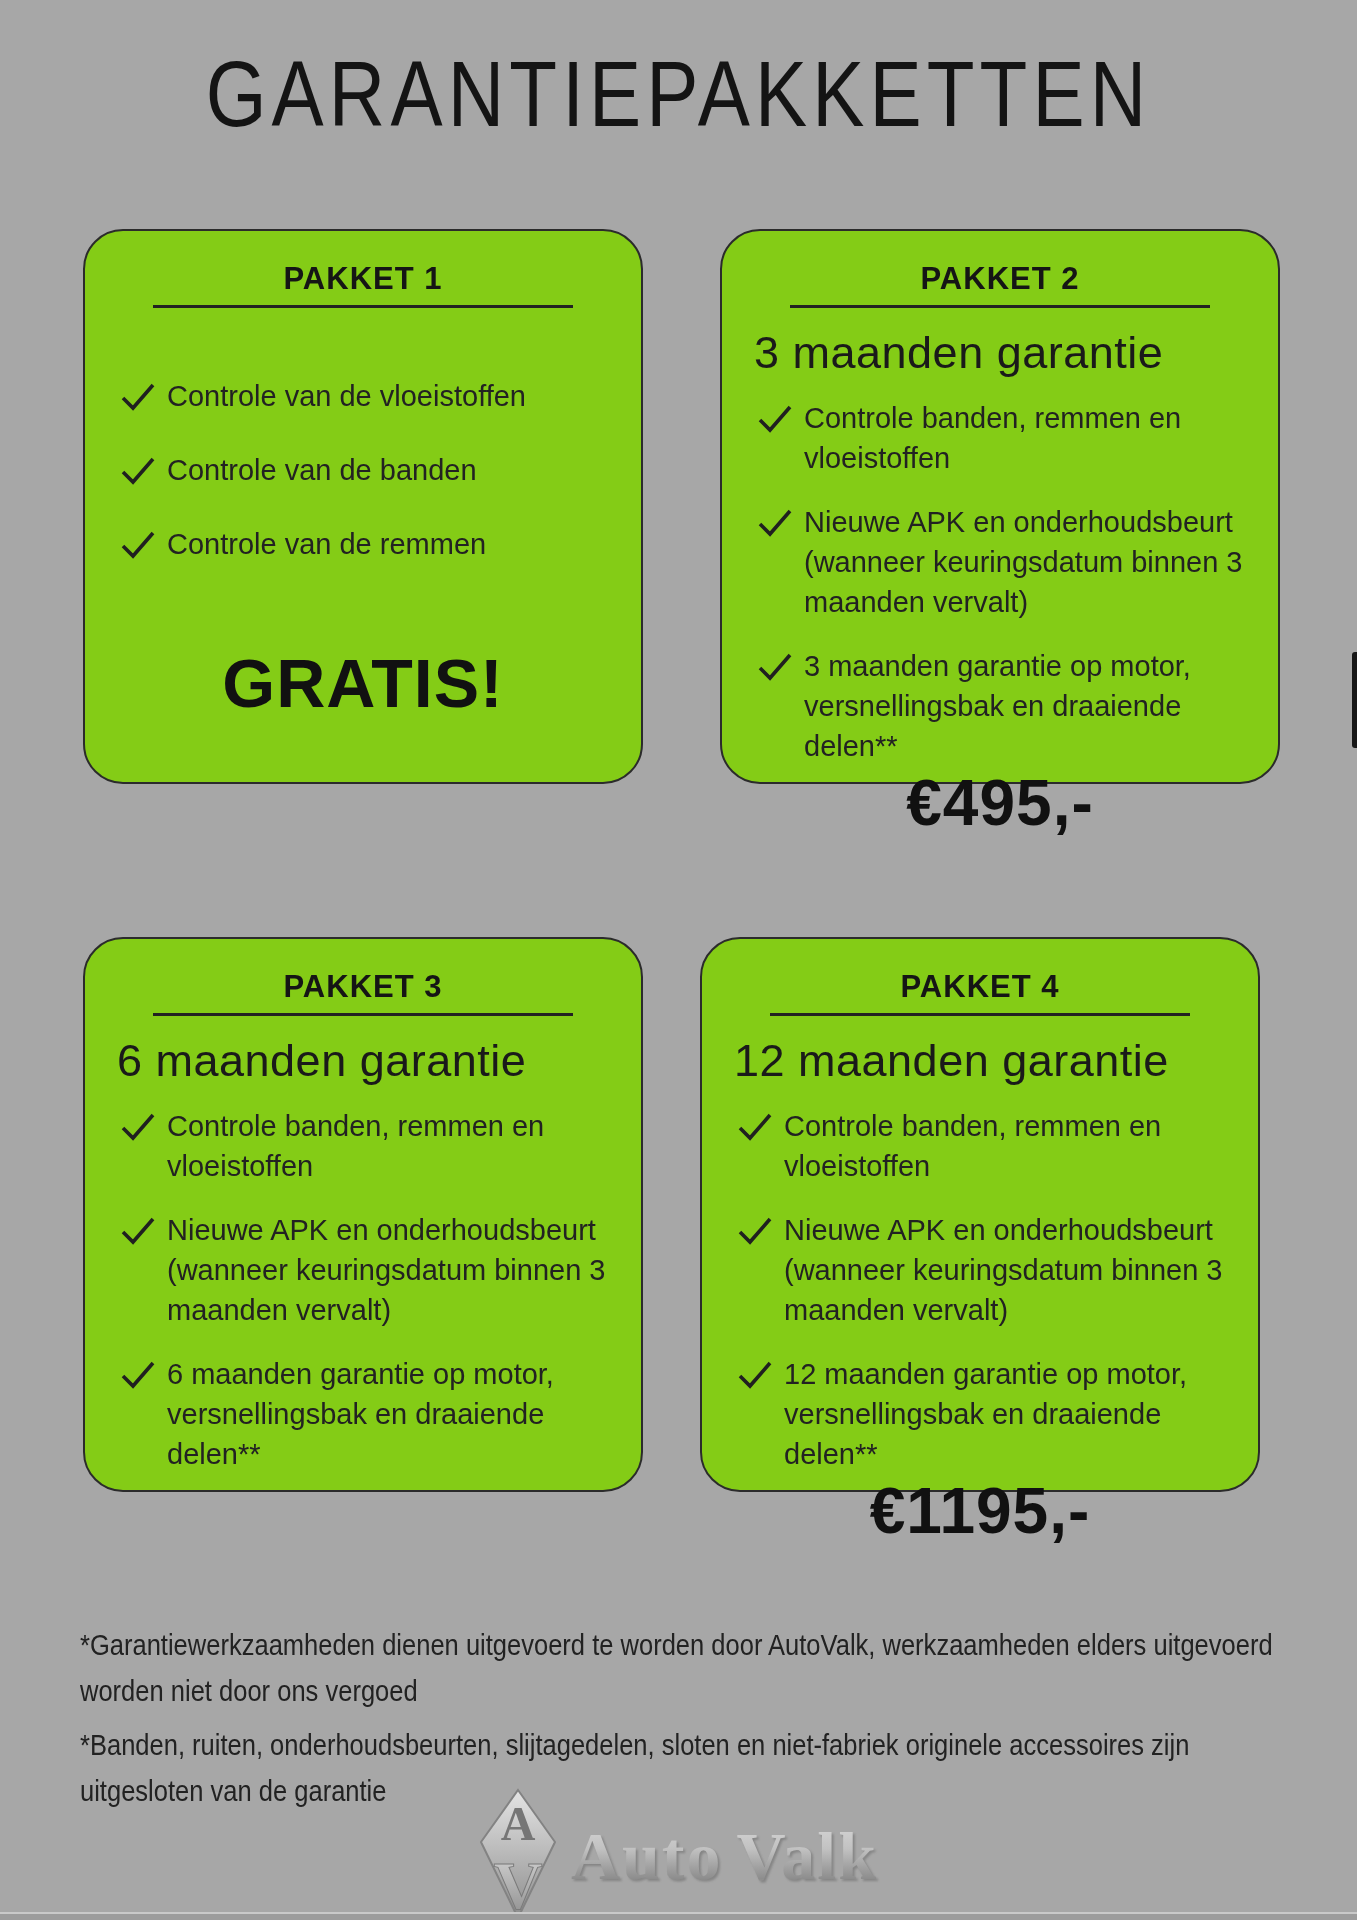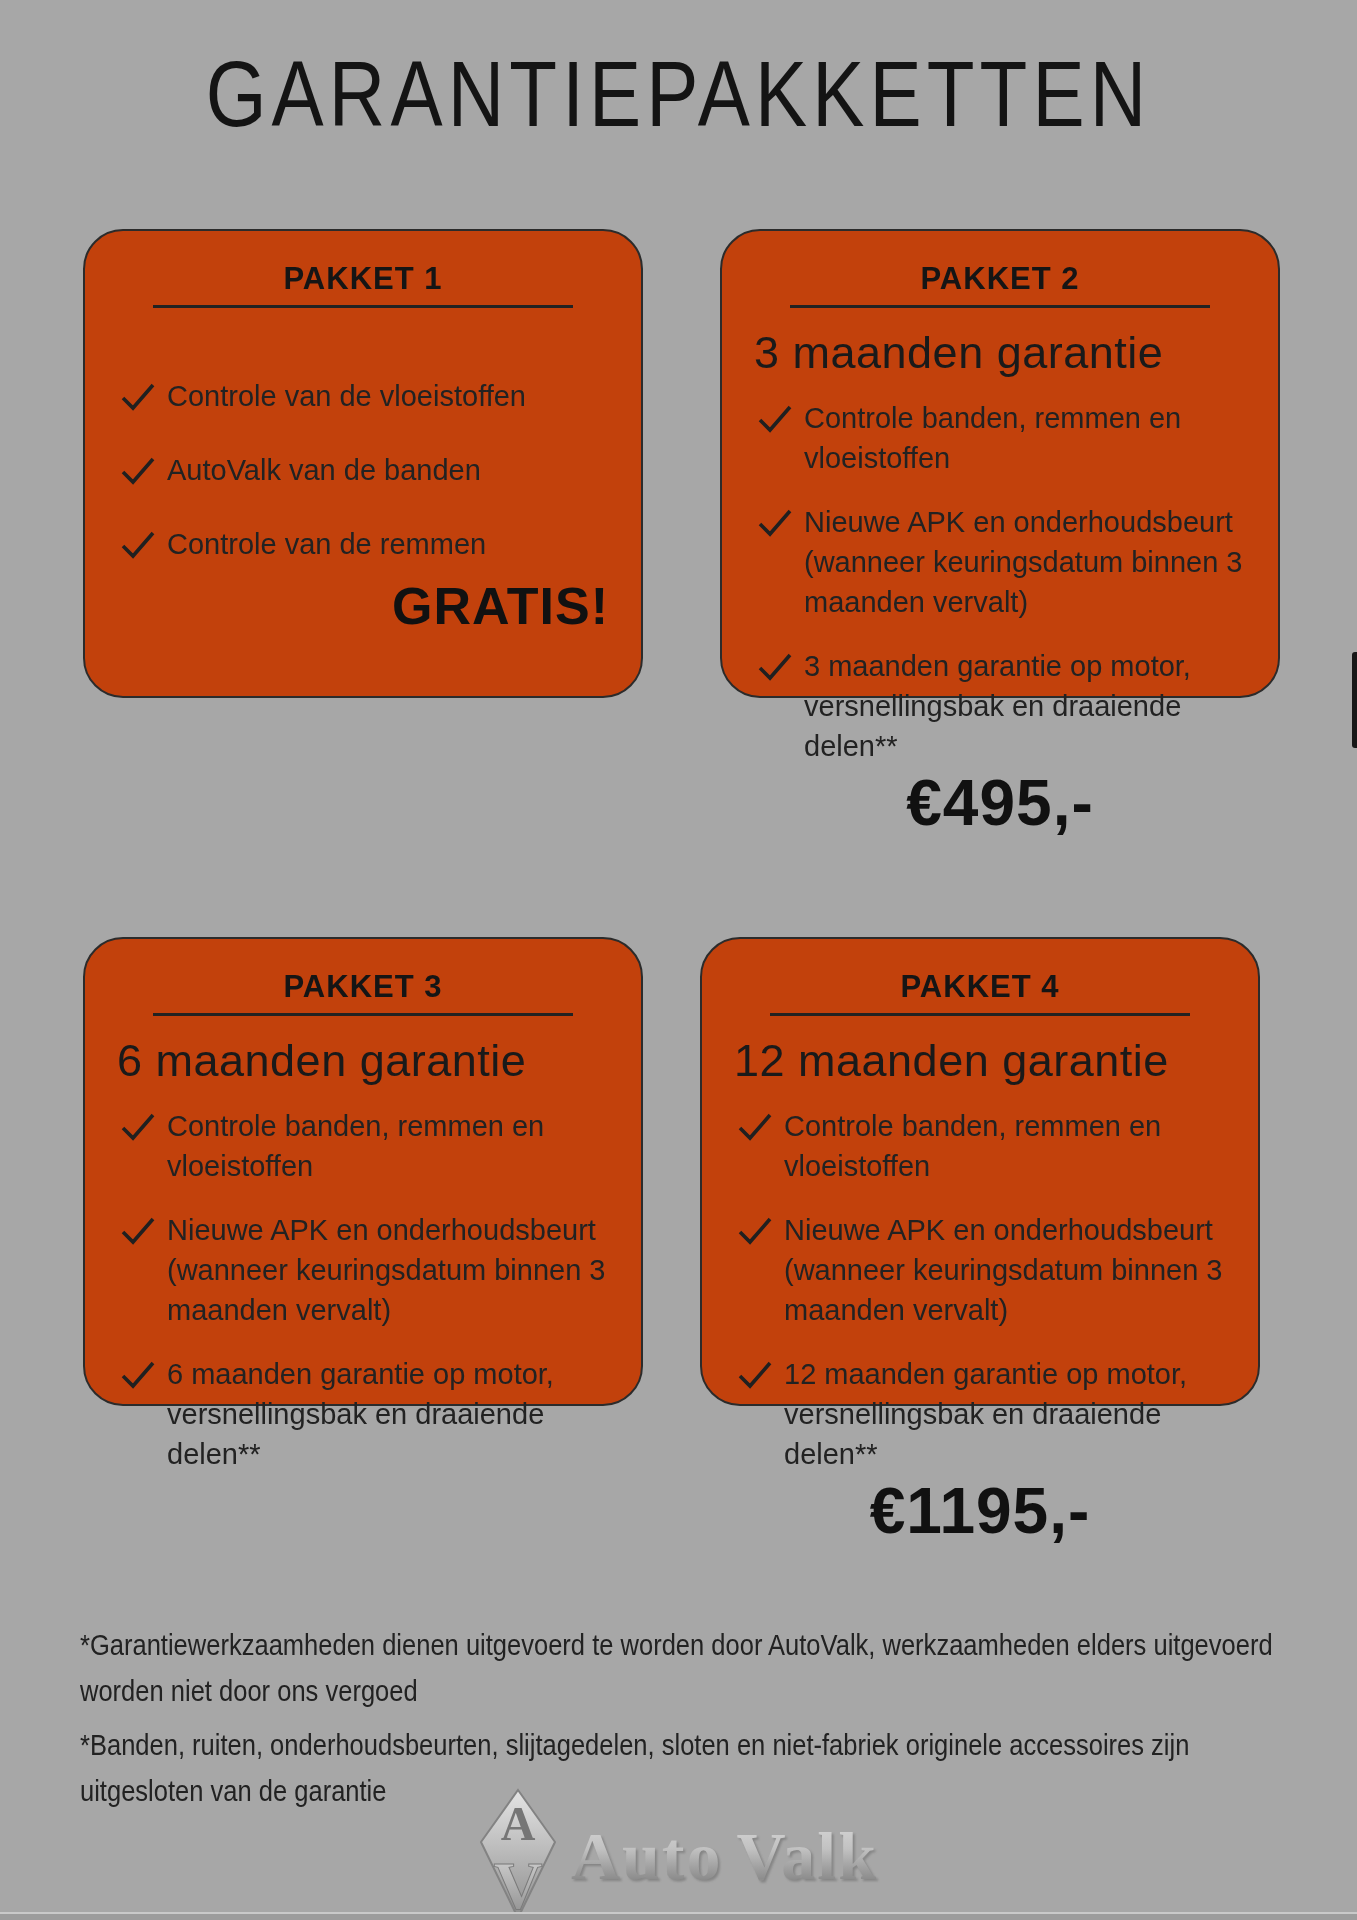--- a/index.html
+++ b/index.html
@@ -10,22 +10,22 @@
   }
   
   .title{
     position:absolute;top:46px;left:0;width:100%;margin:0;
     text-align:center;font-size:92px;font-weight:400;line-height:1.05;
     letter-spacing:6px;color:#141414;white-space:nowrap;
     transform:scaleX(0.85);transform-origin:center;
   }
   
   .card{
-    position:absolute;width:560px;height:469px;box-sizing:border-box;
-    background:#c2410c;border:2px solid #2b2b2b;border-radius:40px;
+    position:absolute;width:560px;height:555px;box-sizing:border-box;
+    background:#84cc16;border:2px solid #2b2b2b;border-radius:40px;
     display:flex;flex-direction:column;padding:30px 32px 32px;
   }
   .card-pos-1{left:83px;top:229px;}
   .card-pos-2{left:720px;top:229px;}
   .card-pos-3{left:83px;top:937px;}
   .card-pos-4{left:700px;top:937px;}
   .card-header{
     margin:0;text-align:center;font-size:31px;font-weight:700;
     letter-spacing:1px;color:#151515;
   }
@@ -40,21 +40,21 @@
   }
   .card--simple .items{margin-top:68px;gap:34px;}
   .item{display:flex;align-items:flex-start;gap:12px;font-size:29px;line-height:40px;}
   .check-icon{flex:0 0 34px;margin-top:6px;}
   .check-icon svg{display:block;}
   .item-text{flex:1;color:#222;}
   .price{
     margin-top:auto;text-align:center;font-weight:700;font-size:64px;
     letter-spacing:1px;color:#111;padding-bottom:24px;
   }
-  .card--simple .price{font-size:52px;padding-bottom:28px;text-align:right;}
+  .card--simple .price{font-size:68px;padding-bottom:28px;}
   
   .footnotes{position:absolute;left:80px;top:1622px;width:1400px;}
   .footnote{
     margin:0 0 8px 0;font-size:29px;line-height:46px;color:#222;
     transform:scaleX(0.88);transform-origin:left center;width:1400px;
   }
   
   .logo{
     position:absolute;left:0;top:1788px;width:100%;
     display:flex;justify-content:center;align-items:center;gap:14px;
@@ -98,21 +98,21 @@
             </svg>
         </span>
         <span class="item-text">Controle van de vloeistoffen</span>
       </li>
       <li class="item">
         <span class="check-icon">
           <svg width="34" height="30" viewBox="0 0 34 30">
               <path d="M2 16 L12 26 L32 3" fill="none" stroke="#202020" stroke-width="3.6"></path>
             </svg>
         </span>
-        <span class="item-text">AutoValk van de banden</span>
+        <span class="item-text">Controle van de banden</span>
       </li>
       <li class="item">
         <span class="check-icon">
           <svg width="34" height="30" viewBox="0 0 34 30">
               <path d="M2 16 L12 26 L32 3" fill="none" stroke="#202020" stroke-width="3.6"></path>
             </svg>
         </span>
         <span class="item-text">Controle van de remmen</span>
       </li>
     </ul>

